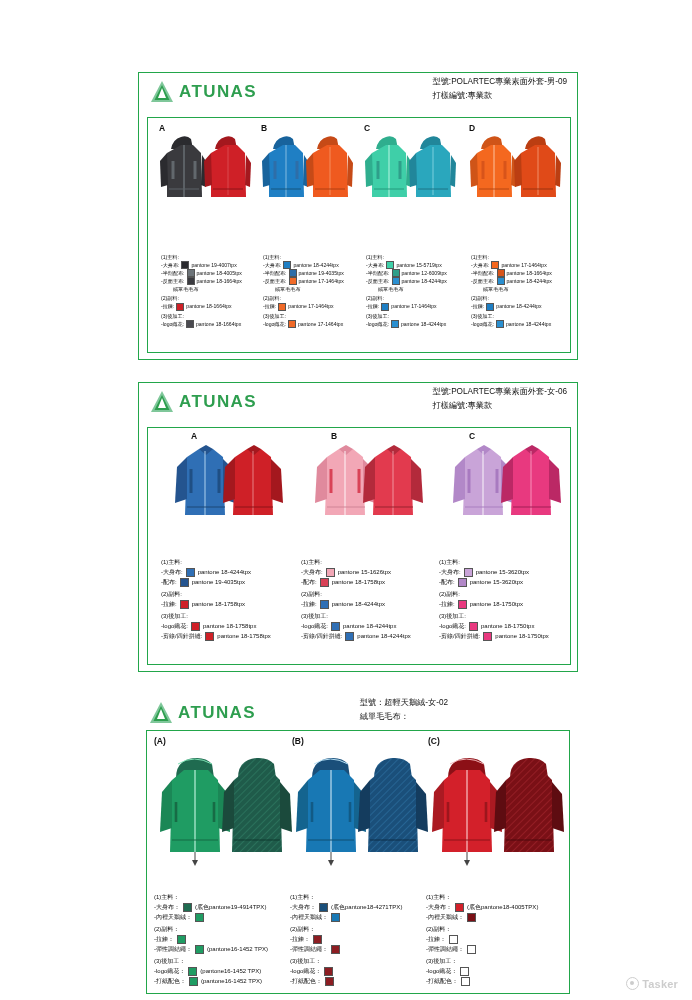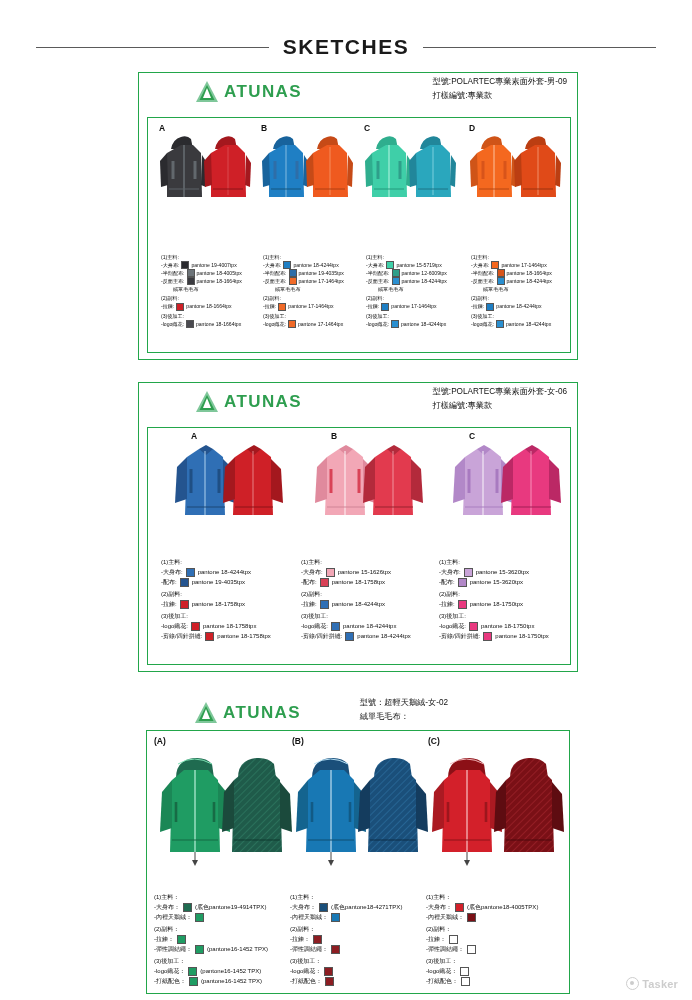--- a/index.html
+++ b/index.html
@@ -44,21 +44,20 @@
     white-space: nowrap;
   }
   .header .rule.left { margin-left: 36px; }
   .header .rule.right { margin-right: 36px; }
 
   
   .sheet {
     position: absolute;
     border: 1.3px solid #22a64a;
     box-sizing: border-box;
-    padding-left: 45px;
   }
   .sheet-head {
     position: relative;
     height: 38px;
   }
   .logo-wrap {
     position: absolute;
     left: 10px;
     top: 6px;
     display: flex;
@@ -160,25 +159,20 @@
     color: #9b9b9b;
     font-weight: bold;
     letter-spacing: 0.2px;
   }
 </style>
 </head>
 <body>
 
 <div class="page">
 
-  <div class="header">
-    <div class="rule left"></div>
-    <div class="title">SKETCHES</div>
-    <div class="rule right"></div>
-  </div>
 
   <div class="sheet" style="left:138px; top:72px; width:440px; height:288px;">
     <div class="sheet-head">
       <div class="logo-wrap">
         <span class="logo-mark">
           <svg width="26" height="26" viewBox="0 0 26 26">
             <polygon points="13,2 24,23 2,23" fill="#7fc79a"></polygon>
             <polygon points="13,6 20.5,21 5.5,21" fill="#2e9e4f"></polygon>
             <polygon points="13,9 17,19 9,19" fill="#ffffff"></polygon>
           </svg>

